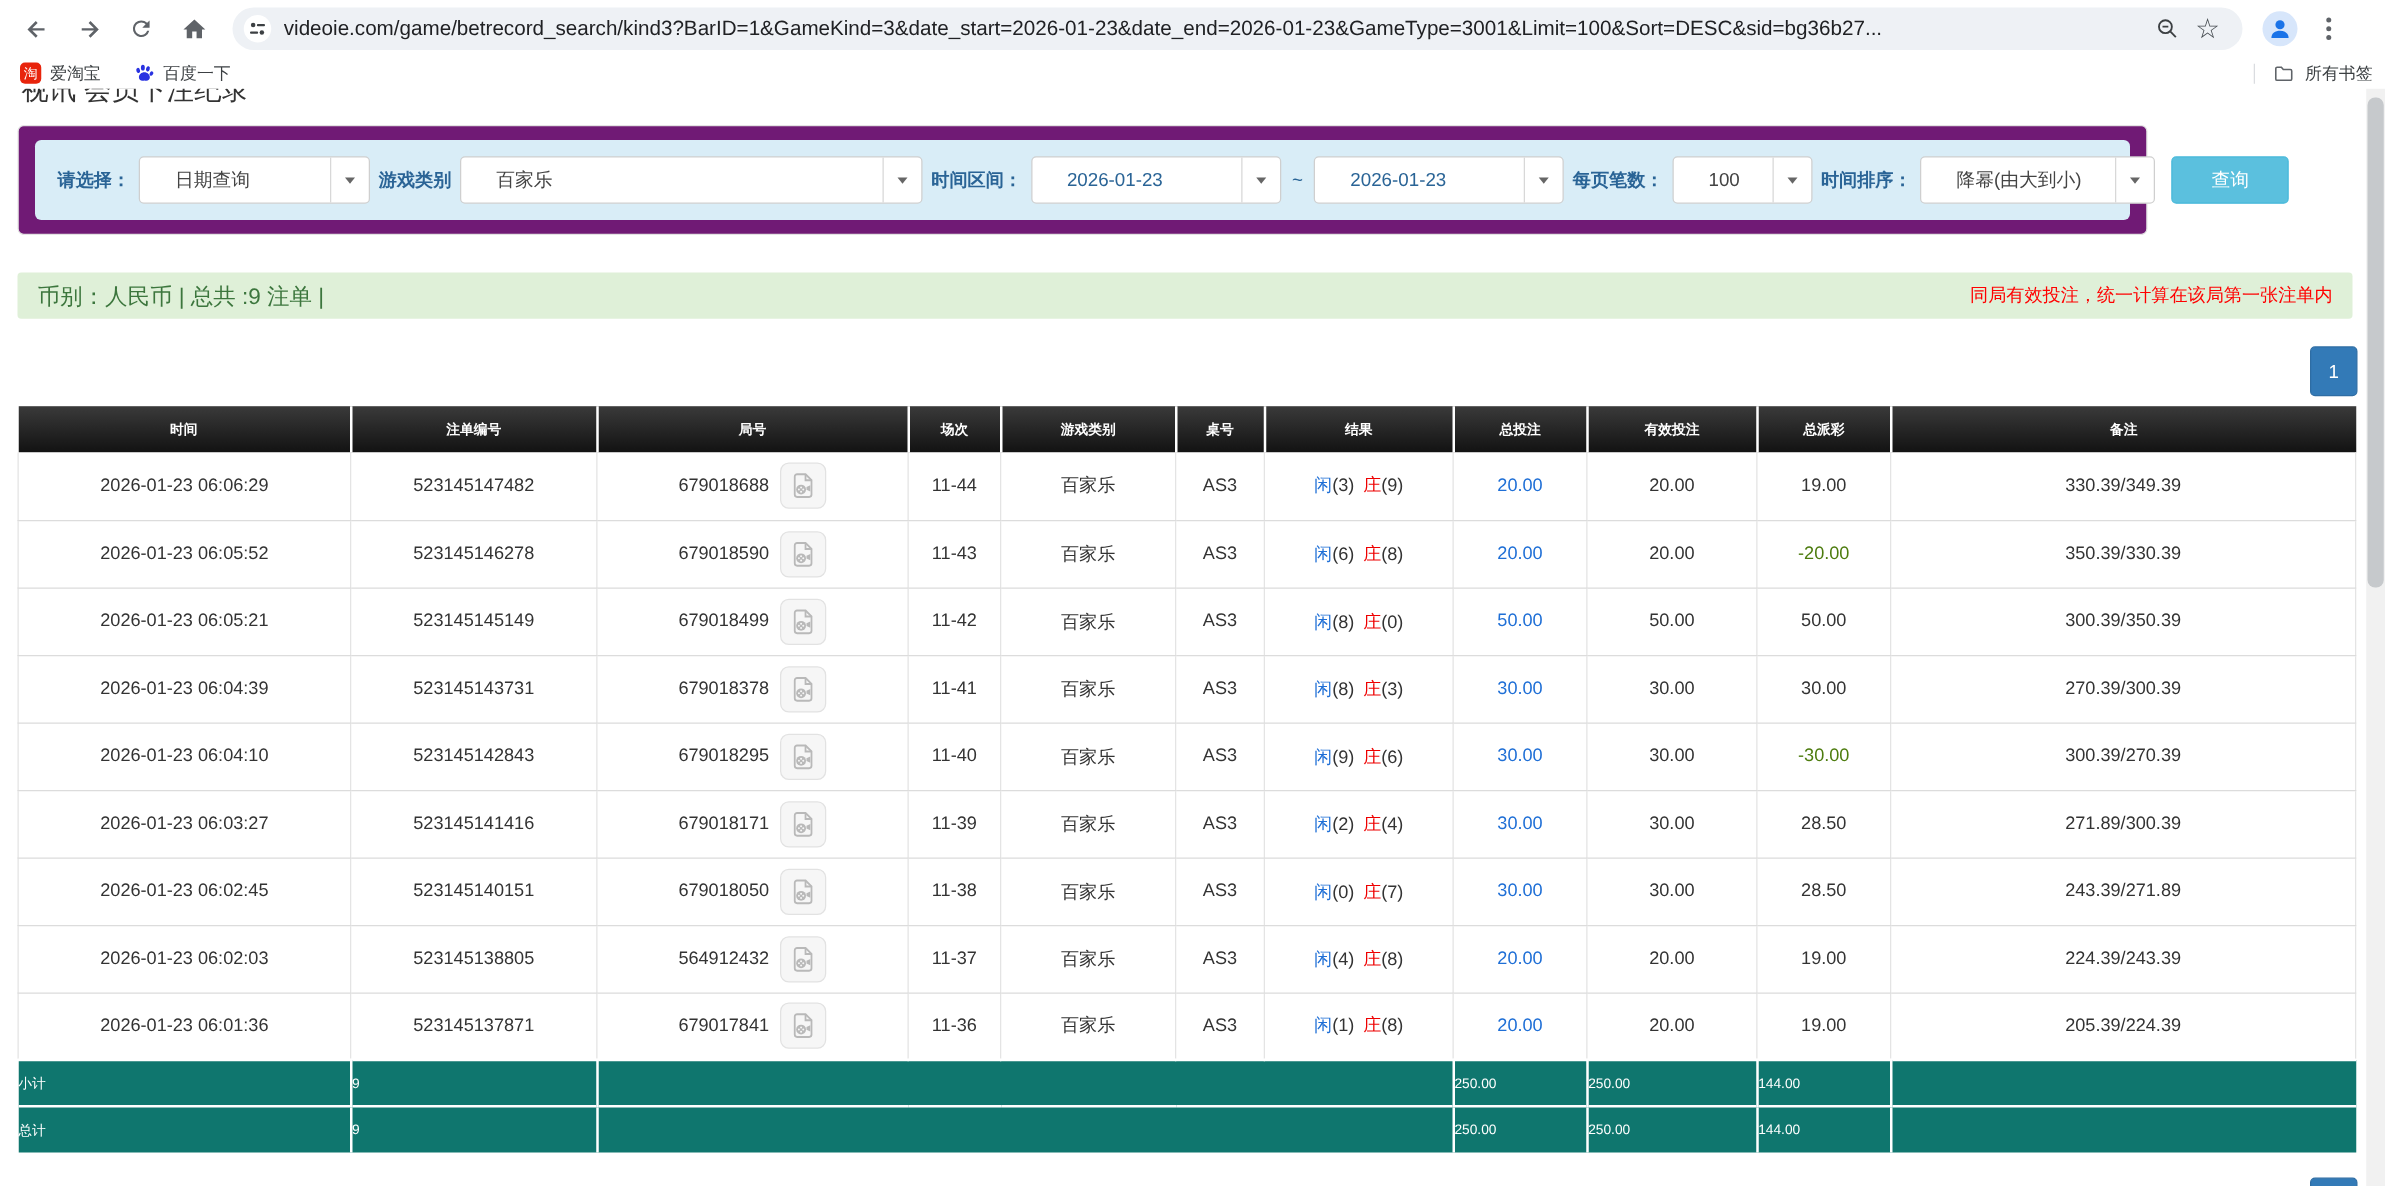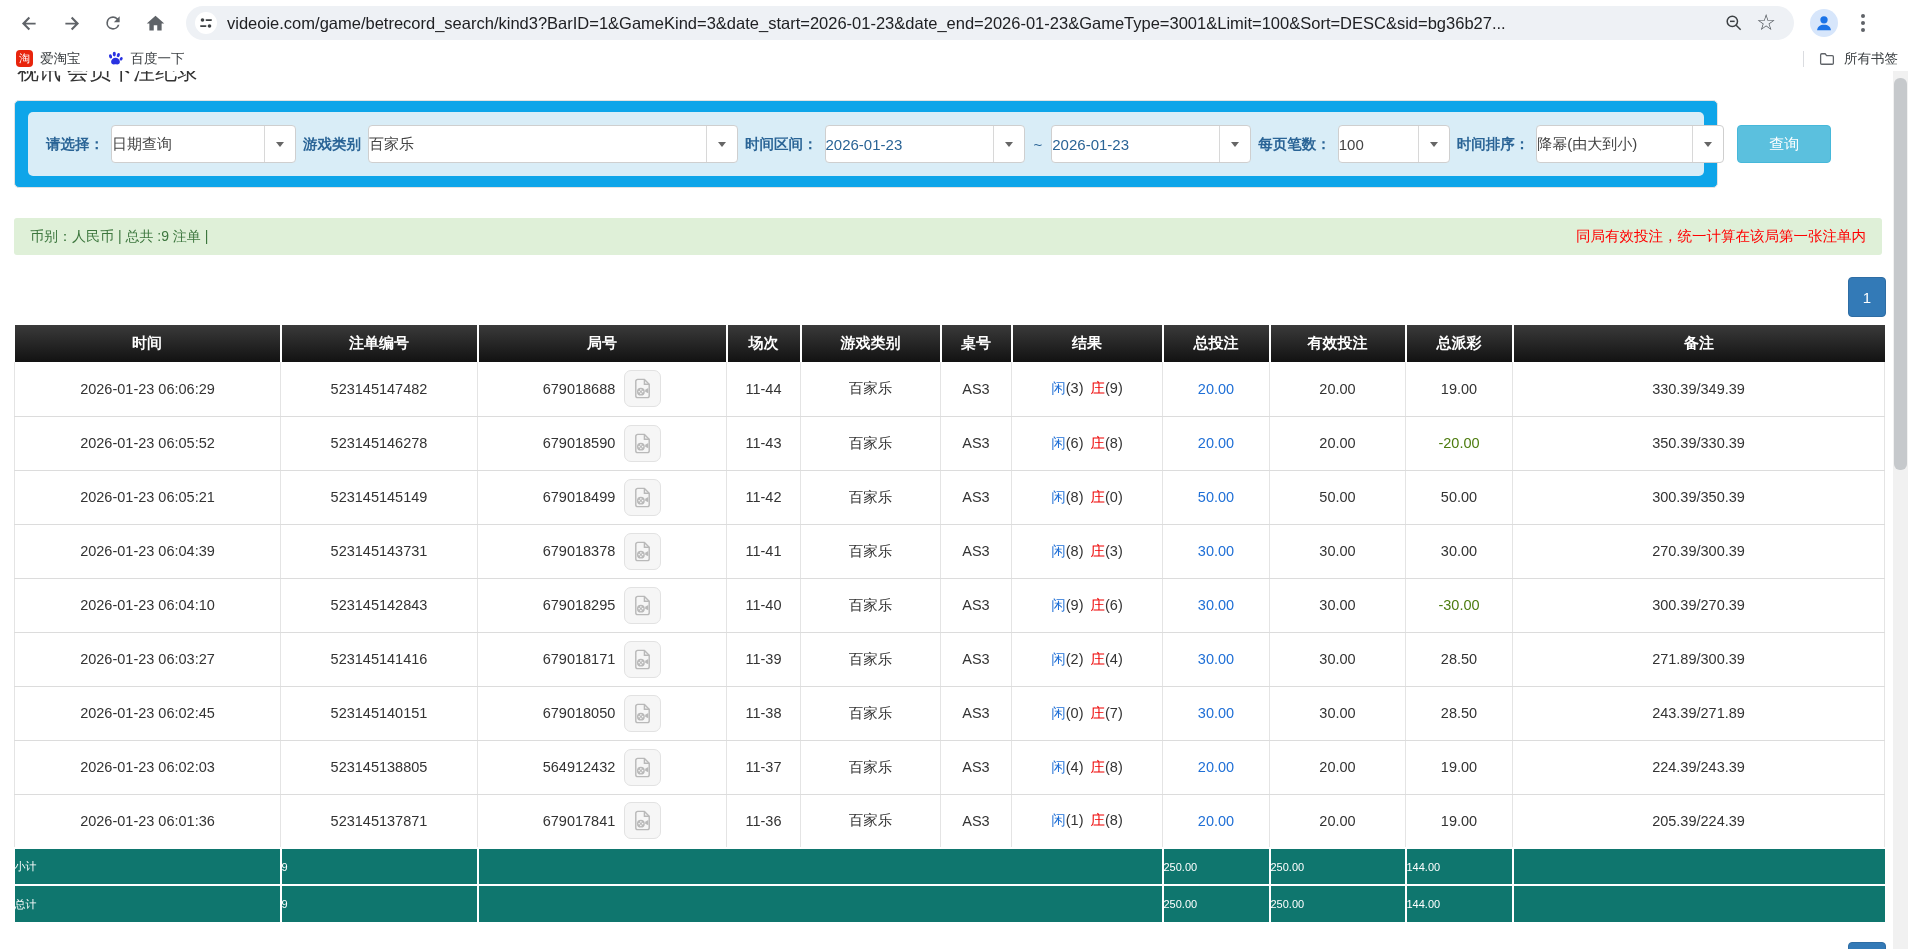--- a/index.html
+++ b/index.html
@@ -23,42 +23,42 @@
   .bmbar { position:absolute; top:46px; left:0; width:1908px; height:25px; background:#fff; display:flex; align-items:center; z-index:5; }
   .bm-item { display:flex; align-items:center; gap:7px; margin-left:16px; cursor:pointer; }
   .bm-label { font-size:13.5px; color:#3c4043; }
   .tao-ic { width:17px; height:17px; background:#e8240c; border-radius:4px; color:#fff; font-size:11px; display:flex; align-items:center; justify-content:center; }
   .bm-right { margin-left:auto; display:flex; align-items:center; gap:8px; margin-right:10px; }
   .bm-divider { width:1px; height:16px; background:#dadce0; margin-right:6px; }
 
   
   .page-title { position:absolute; top:57px; left:17px; font-size:22px; color:#333; z-index:1; white-space:nowrap; }
 
-  .filter-panel { position:absolute; top:100px; left:14px; width:1704px; height:88px; background:#0ea5e9; border:1px solid #e3e3e3; border-radius:5px; padding:11px 13px; }
+  .filter-panel { position:absolute; top:100px; left:14px; width:1704px; height:88px; background:#701a75; border:1px solid #e3e3e3; border-radius:5px; padding:11px 13px; }
   .filter-inner { height:100%; background:#d9edf7; border-radius:5px; display:flex; align-items:center; padding:0 18px; gap:7px; }
   .f-label { color:#2a6496; font-weight:bold; font-size:14.5px; white-space:nowrap; flex:0 0 auto; }
   .ui-select { background:#fff; border:1px solid #cfcfcf; border-radius:4px; height:38px; display:flex; align-items:center; cursor:pointer; flex:0 0 auto; }
-  .ui-select .val { padding:0 0; flex:1; font-size:15px; color:#444; white-space:nowrap; overflow:hidden; }
+  .ui-select .val { padding:0 28px; flex:1; font-size:15px; color:#444; white-space:nowrap; overflow:hidden; }
   .ui-select .val.blue { color:#2a6496; }
   .caret-box { width:31px; align-self:stretch; border-left:1px solid #d8d8d8; display:flex; align-items:center; justify-content:center; }
   .caret { width:0; height:0; border-left:4px solid transparent; border-right:4px solid transparent; border-top:5px solid #666; }
   .tilde { color:#2a6496; font-size:15px; padding:0 2px; }
   .search-btn { height:38px; padding:0 31px; background:#5bc0de; border:1px solid #46b8da; border-radius:4px; color:#fff; font-size:15px; cursor:pointer; margin-left:6px; flex:0 0 auto; }
 
   .summary-bar { position:absolute; top:218px; left:14px; width:1868px; height:37px; background:#dff0d8; border-radius:3px; display:flex; align-items:center; justify-content:space-between; padding:0 16px; }
-  .summary-left { color:#3c763d; font-size:14px; }
+  .summary-left { color:#3c763d; font-size:18px; }
   .summary-right { color:#f00; font-size:14.5px; }
 
   .page-btn { position:absolute; left:1848px; width:38px; height:40px; background:#337ab7; border:1px solid #2e6da4; border-radius:4px; color:#fff; font-size:15px; display:flex; align-items:center; justify-content:center; cursor:pointer; }
   .page-btn.top { top:277px; }
   .page-btn.bottom { top:942px; }
 
   
   .records { position:absolute; top:325px; left:14px; width:1870px; border-collapse:collapse; table-layout:fixed; }
-  .records thead th { background:linear-gradient(#3a3a3a,#121212); color:#fff; font-weight:bold; font-size:15px; height:37px; text-align:center; border-right:2px solid #fff; }
+  .records thead th { background:linear-gradient(#3a3a3a,#121212); color:#fff; font-weight:bold; font-size:11px; height:37px; text-align:center; border-right:2px solid #fff; }
   .records thead th:last-child { border-right:none; }
   .records tbody td { background:#fff; height:54px; text-align:center; font-size:14.5px; color:#333; border-right:1px solid #e4e4e4; border-bottom:1px solid #dcdcdc; border-left:1px solid #e4e4e4; }
   .records tfoot td { background:#0f766e; color:#fff; height:37px; text-align:left; font-size:11px; border-top:2px solid #fff; border-right:2px solid #fff; }
   .records tfoot td:last-child { border-right:none; }
   .round-wrap { display:flex; align-items:center; justify-content:center; gap:9px; }
   .video-btn { width:37px; height:37px; background:#f6f6f6; border:1px solid #e2e2e2; border-radius:7px; display:flex; align-items:center; justify-content:center; cursor:pointer; }
   .bet-link { color:#1f6fd6; text-decoration:none; cursor:pointer; }
   .p-blue { color:#1f6fd6; }
   .b-red { color:#ee0000; margin-left:7px; }
   .payout.neg { color:#4d7c0f; }

